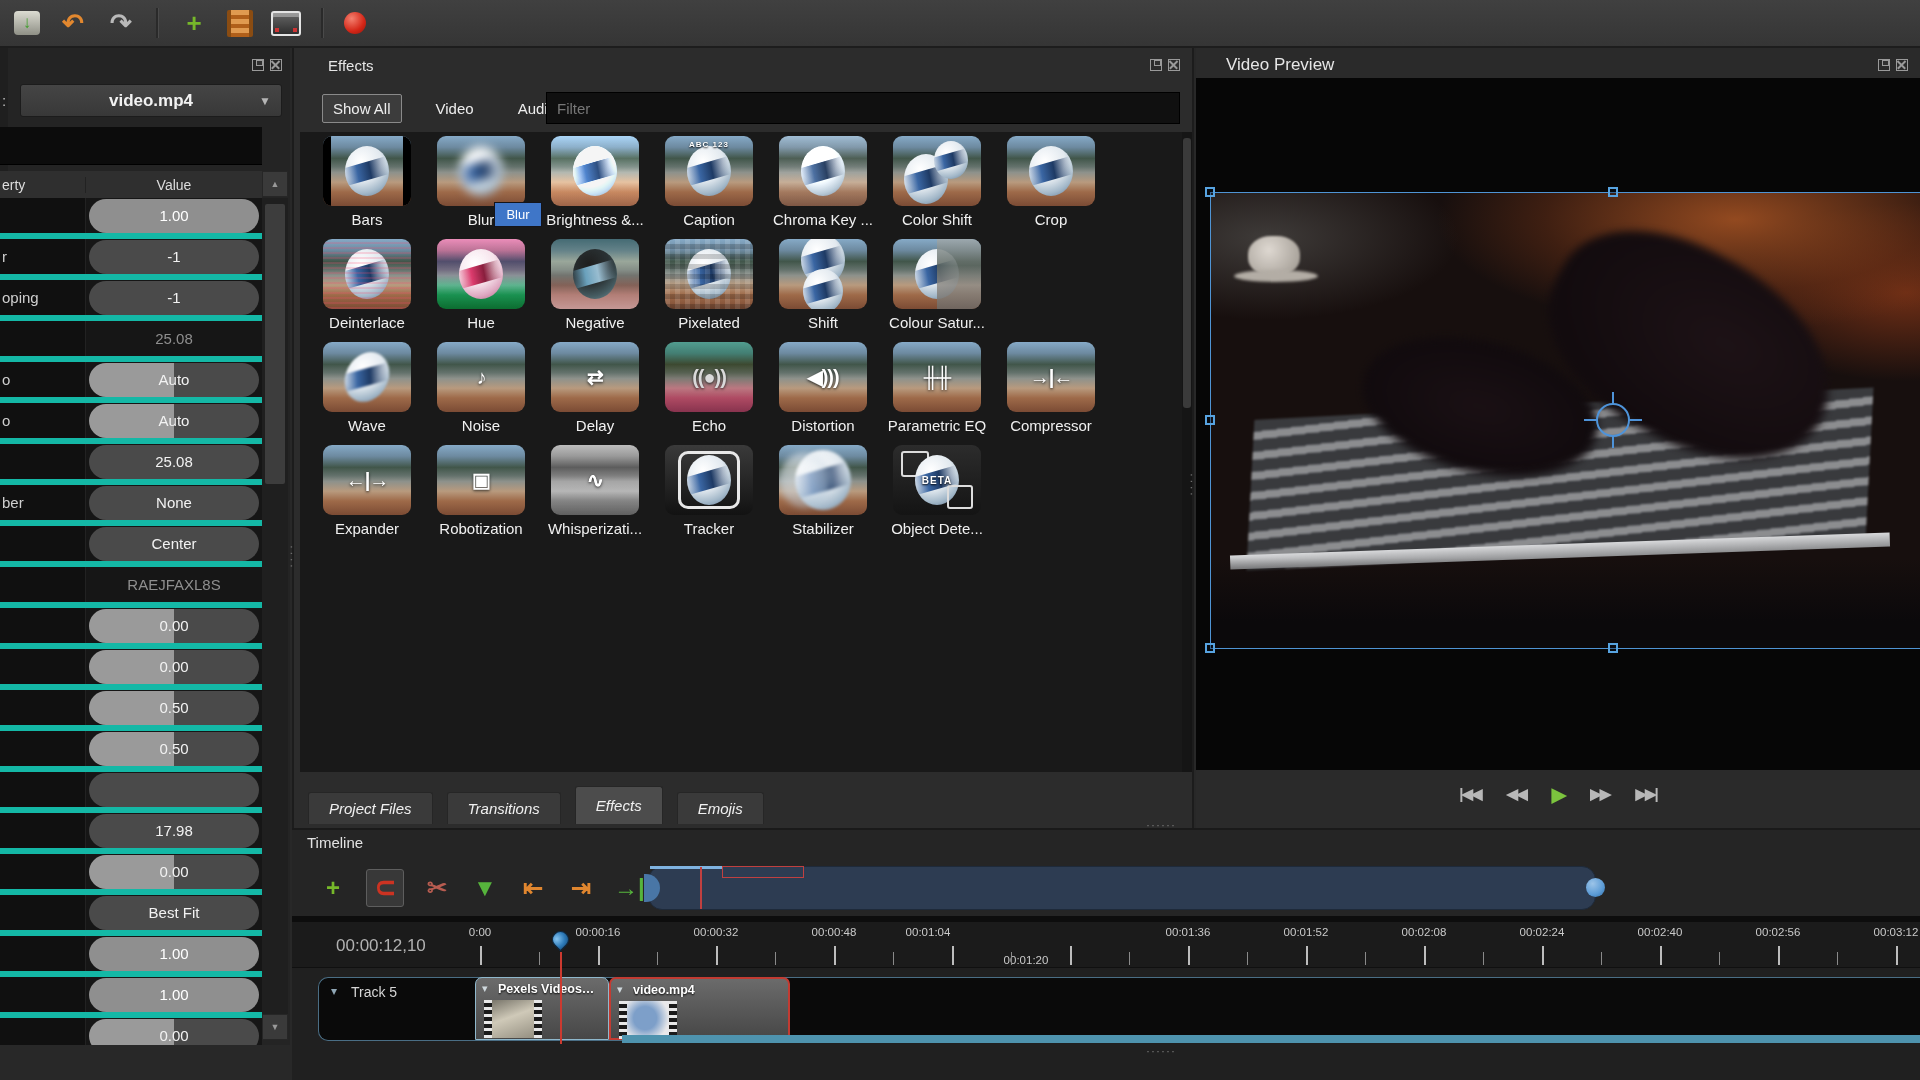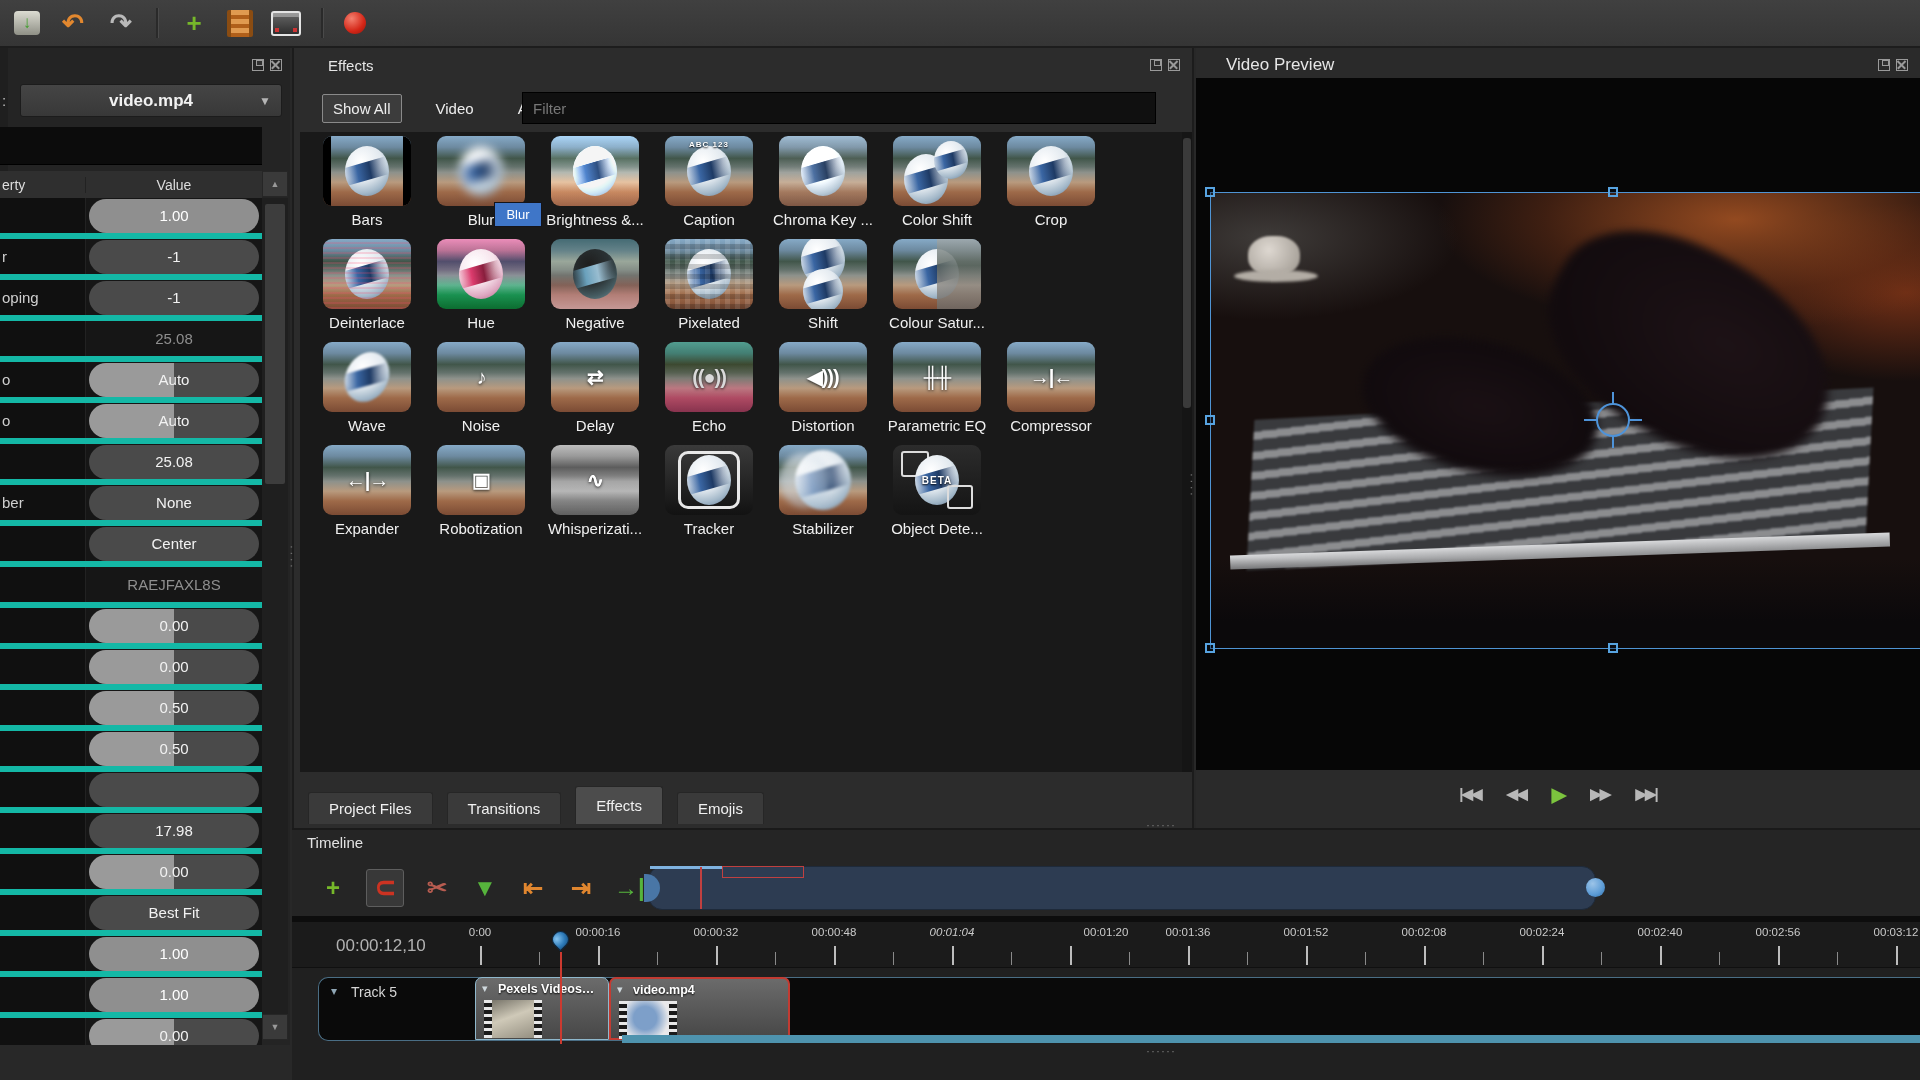--- a/index.html
+++ b/index.html
@@ -55,21 +55,21 @@
   .pplain{font-size:15px;color:#8e8e8e;}
 
   
   #effects-dock{left:292px;top:48px;width:902px;height:780px;background:#2c2c2c;border-left:2px solid #1c1c1c;border-right:2px solid #1c1c1c;box-sizing:border-box;}
   #effects-titlebar{left:292px;top:52px;width:902px;}
   #effects-titlebar .title{margin-left:36px;font-size:15px;}
   #effects-titlebar .dockbtns{position:absolute;right:14px;}
   #effects-tabs{left:322px;top:90px;height:36px;display:flex;align-items:center;gap:24px;}
   .ftab{font-size:15px;color:#eee;padding:5px 10px;}
   .ftab.active{border:1px solid #8a8a8a;border-radius:2px;background:#3c3c3c;}
-  #effects-filter{left:522px;top:92px;width:634px;height:32px;background:#101010;border:1px solid #000;
+  #effects-filter{left:546px;top:92px;width:634px;height:32px;background:#101010;border:1px solid #000;
      color:#d0d0d0;font-size:15px;padding:0 10px;box-sizing:border-box;font-family:"Liberation Sans",sans-serif;}
   #effects-filter::placeholder{color:#777;}
   #effects-grid{left:300px;top:132px;width:882px;height:640px;background:#191919;}
   #fx-scroll-track{left:1182px;top:132px;width:10px;height:640px;background:#151515;}
   #fx-scroll-thumb{left:1183px;top:138px;width:8px;height:270px;background:#3a3a3a;border-radius:3px;}
   .fx-row{position:absolute;left:10px;display:flex;}
   .fx-cell{width:114px;display:flex;flex-direction:column;align-items:center;}
   .fx-label{margin-top:5px;font-size:15px;color:#f0f0f0;white-space:nowrap;}
   .thumb{position:relative;width:88px;height:70px;border-radius:9px;overflow:hidden;
      background:linear-gradient(180deg,#86aac7 0%,#6d8aa0 16%,#41564a 32%,#64726c 44%,#8d918b 52%,#b89a7e 66%,#9e6a49 80%,#7b4b34 100%);}
@@ -109,21 +109,21 @@
   .v-tracker::after{content:"";position:absolute;inset:6px 13px;border:3px solid #e8e8e8;border-radius:10px;}
   .v-objdet{background:linear-gradient(180deg,#2c2c2c,#141414);}
   .v-objdet::before{content:"";position:absolute;left:8px;top:6px;width:24px;height:22px;border:2px solid #ddd;border-radius:3px;}
   .v-objdet::after{content:"";position:absolute;right:8px;bottom:6px;width:22px;height:20px;border:2px solid #ddd;border-radius:3px;}
   .badge{position:absolute;left:50%;top:50%;transform:translate(-50%,-50%);font-size:10px;font-weight:bold;color:#fff;
      text-shadow:0 1px 2px #000;letter-spacing:1px;z-index:2;}
   #fx-tooltip{left:494px;top:202px;width:46px;height:23px;background:#3f76c8;border:1px solid #14141a;color:#fff;
      font-size:13px;display:flex;align-items:center;justify-content:center;z-index:6;}
 
   
-  #dock-tabs{left:308px;top:784px;height:40px;display:flex;align-items:flex-end;gap:14px;}
+  #dock-tabs{left:308px;top:784px;height:40px;display:flex;align-items:flex-end;gap:14px;font-style:italic;}
   .dtab{background:#3a3a3a;border:1px solid #262626;border-bottom:none;border-radius:3px 3px 0 0;height:32px;
      display:flex;align-items:center;padding:0 20px;font-size:15px;color:#f0f0f0;box-sizing:border-box;}
   .dtab.active{background:#4c4c4c;height:38px;}
 
   
   #preview-dock{left:1196px;top:48px;width:724px;height:780px;background:#2a2a2a;}
   #preview-titlebar{left:1196px;top:52px;width:724px;}
   #preview-titlebar .title{margin-left:30px;font-size:17px;}
   #preview-titlebar .dockbtns{position:absolute;right:12px;}
   #preview-stage{left:1196px;top:78px;width:724px;height:692px;background:#060606;overflow:hidden;}
@@ -636,22 +636,22 @@
   <div class="abs" id="zs-redline"></div>
   <div class="abs" id="zs-lefthandle"></div>
   <div class="abs" id="zs-handle"></div>
   <div class="abs" id="ruler-strip"></div>
   <div class="abs" id="ruler">
     <span id="timecode">00:00:12,10</span>
   <span class="rlabel" style="left: 188px;">0:00</span>
       <span class="rlabel" style="left: 306px;">00:00:16</span>
       <span class="rlabel" style="left: 424px;">00:00:32</span>
       <span class="rlabel" style="left: 542px;">00:00:48</span>
-      <span class="rlabel" style="left: 660px; font-style: italic;">00:01:04</span>
-      <span class="rlabel" style="left: 814px;">00:01:20</span>
+      <span class="rlabel" style="left: 636px;">00:01:04</span>
+      <span class="rlabel" style="left: 734px; margin-top: 28px;">00:01:20</span>
       <span class="rlabel" style="left: 896px;">00:01:36</span>
       <span class="rlabel" style="left: 1014px;">00:01:52</span>
       <span class="rlabel" style="left: 1132px;">00:02:08</span>
       <span class="rlabel" style="left: 1250px;">00:02:24</span>
       <span class="rlabel" style="left: 1368px;">00:02:40</span>
       <span class="rlabel" style="left: 1486px;">00:02:56</span>
       <span class="rlabel" style="left: 1604px;">00:03:12</span>
       <span class="rtick" style="left: 188px; top: 24px; height: 19px;"></span>
       <span class="rtick minor" style="left: 247px; top: 30px; height: 13px;"></span>
       <span class="rtick" style="left: 306px; top: 24px; height: 19px;"></span>

